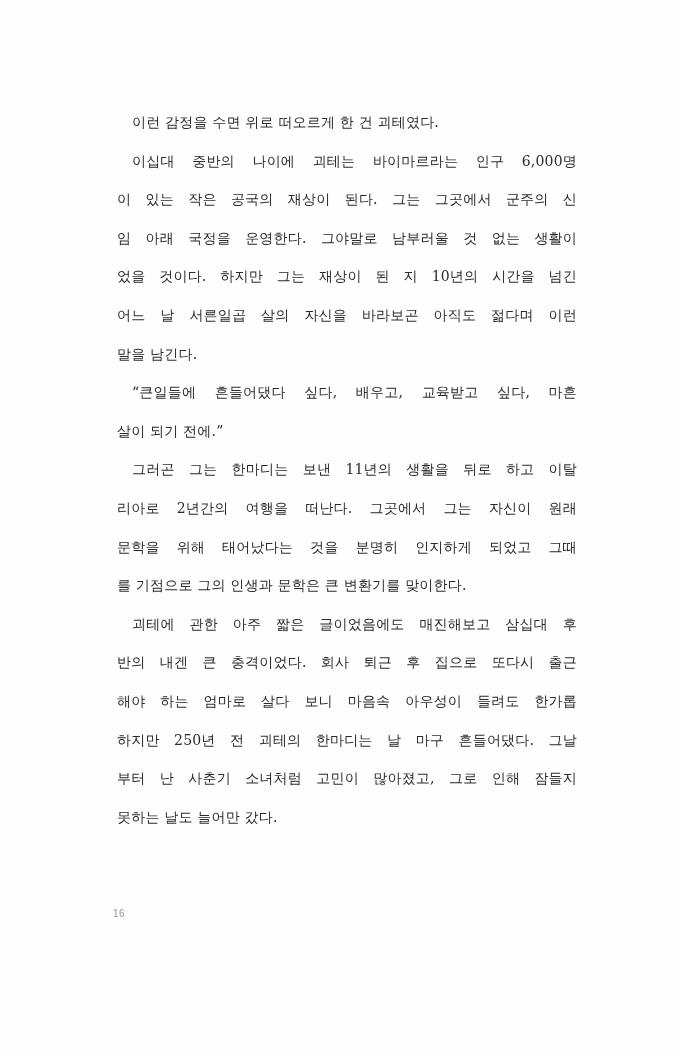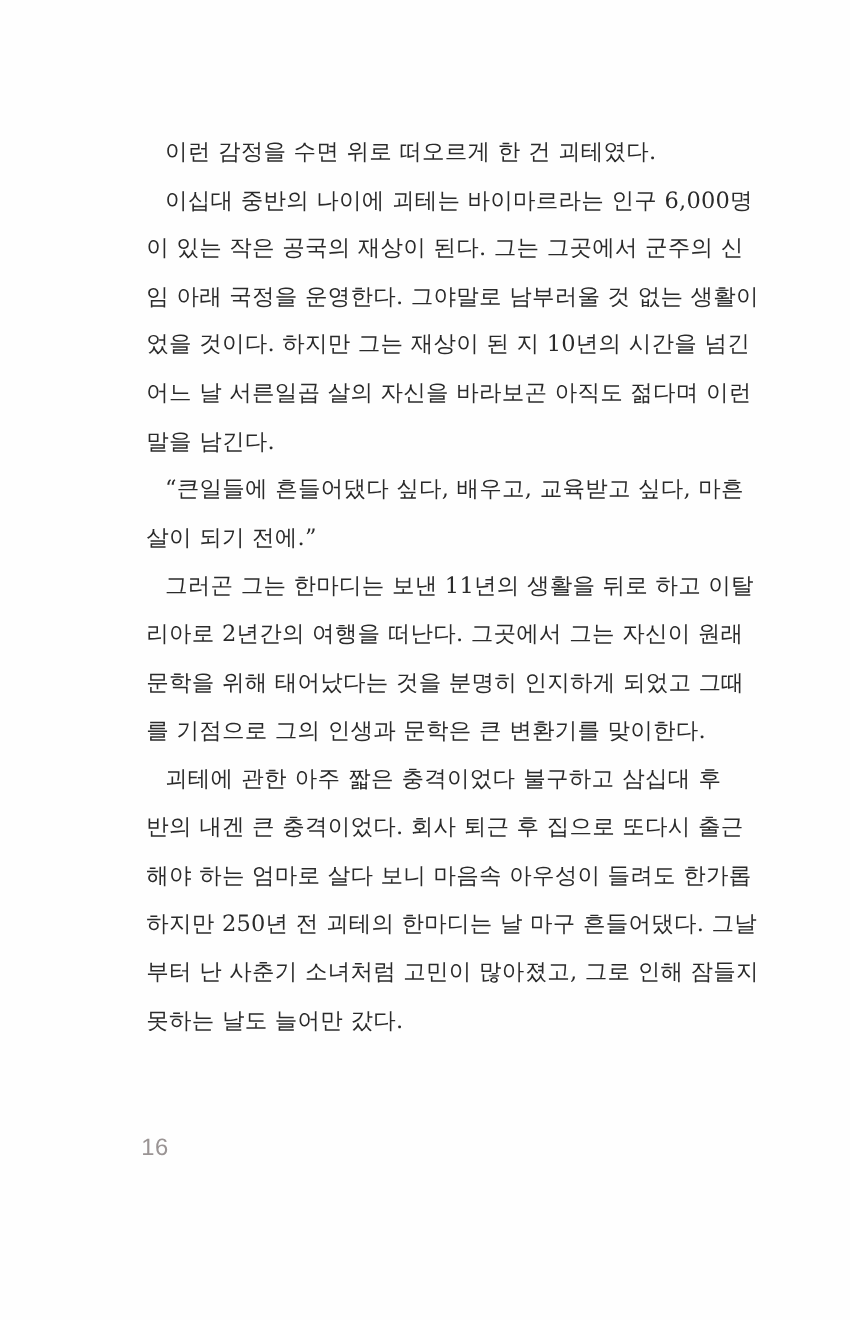--- a/index.html
+++ b/index.html
@@ -24,38 +24,38 @@
     .text-block {
       position: absolute;
       left: 117px;
       top: 103px;
       width: 460px;
     }
     .line {
       display: block;
       height: 38.6px;
       line-height: 38.6px;
-      font-size: 18px;
+      font-size: 14px;
       white-space: nowrap;
       text-align: justify;
       text-align-last: justify;
       letter-spacing: 0.2px;
     }
     .line.indent {
       padding-left: 15px;
     }
     .line.last {
       text-align-last: left;
     }
     .page-number {
       position: absolute;
       left: 113px;
       top: 908px;
       font-family: "Liberation Sans", "DejaVu Sans", sans-serif;
-      font-size: 19px;
+      font-size: 10px;
       color: #9a9494;
       letter-spacing: 0.5px;
     }
   </style>
 </head>
 <body>
 
 <div class="page">
   <div class="text-block">
 
@@ -69,21 +69,21 @@
     <span class="line last">말을 남긴다.</span>
 
     <span class="line indent">“큰일들에 흔들어댔다 싶다, 배우고, 교육받고 싶다, 마흔</span>
     <span class="line last">살이 되기 전에.”</span>
 
     <span class="line indent">그러곤 그는 한마디는 보낸 11년의 생활을 뒤로 하고 이탈</span>
     <span class="line">리아로 2년간의 여행을 떠난다. 그곳에서 그는 자신이 원래</span>
     <span class="line">문학을 위해 태어났다는 것을 분명히 인지하게 되었고 그때</span>
     <span class="line last">를 기점으로 그의 인생과 문학은 큰 변환기를 맞이한다.</span>
 
-    <span class="line indent">괴테에 관한 아주 짧은 충격이었다 불구하고 삼십대 후</span>
+    <span class="line indent">괴테에 관한 아주 짧은 글이었음에도 매진해보고 삼십대 후</span>
     <span class="line">반의 내겐 큰 충격이었다. 회사 퇴근 후 집으로 또다시 출근</span>
     <span class="line">해야 하는 엄마로 살다 보니 마음속 아우성이 들려도 한가롭</span>
     <span class="line">하지만 250년 전 괴테의 한마디는 날 마구 흔들어댔다. 그날</span>
     <span class="line">부터 난 사춘기 소녀처럼 고민이 많아졌고, 그로 인해 잠들지</span>
     <span class="line last">못하는 날도 늘어만 갔다.</span>
 
   </div>
 
   <div class="page-number">16</div>
 </div>

